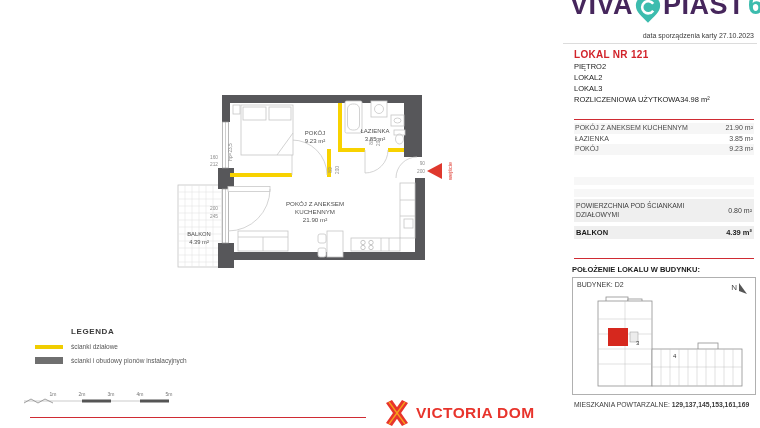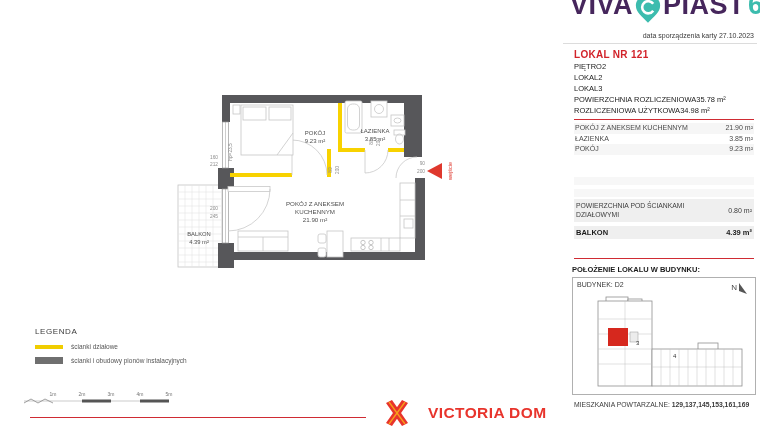--- a/index.html
+++ b/index.html
@@ -34,27 +34,27 @@
               font-size:7.5px; font-weight:bold; color:#1a1a1a; }
   .p-loc-head { position:absolute; top:265px; left:12px; font-size:7.5px; font-weight:bold; color:#1a1a1a; }
   .p-map-box { position:absolute; top:277px; left:12px; width:184px; height:118px; border:1px solid #b0b0b0; }
   .map-bldg { position:absolute; top:3px; left:4px; font-size:7px; color:#3a3a3a; }
   .map-north { position:absolute; top:5px; right:7px; display:flex; align-items:flex-start; gap:1px; font-size:8px; color:#4a4a4a; }
   .p-repeat { position:absolute; top:401px; left:14px; font-size:6.8px; color:#3a3a3a; white-space:nowrap; }
   .p-repeat b { font-weight:bold; }
 
   
   .legend { position:absolute; left:35px; top:327px; }
-  .legend .title { font-size:8px; font-weight:normal; letter-spacing:0.6px; color:#3a3a3a; }
+  .legend .title { font-size:8px; font-weight:bold; letter-spacing:0.6px; color:#3a3a3a;margin-left:36px; }
   .legend .item { display:flex; align-items:center; margin-top:7px; }
   .legend .sw-yellow { width:28px; height:4px; background:#f0cd00; margin-right:8px; }
   .legend .sw-gray { width:28px; height:7px; background:#6f6f6f; margin-right:8px; }
   .legend .item span.t { font-size:6.5px; color:#555; }
   .redline { position:absolute; left:30px; top:417px; width:336px; border-top:1.6px solid #cf2b33; }
-  .victoria { position:absolute; left:384px; top:400px; display:flex; align-items:center; gap:18px; }
+  .victoria { position:absolute; left:384px; top:400px; display:flex; align-items:center; gap:6px; }
   .victoria .vt { font-size:15.5px; font-weight:bold; color:#e8342c; letter-spacing:0.4px; }
 </style>
 </head>
 <body>
 
 <div class="page">
 
   <svg class="abs" style="left:175px; top:85px;" width="290" height="225" viewBox="0 0 290 225">
 
     <g>
@@ -218,24 +218,20 @@
       </div>
       <div class="row">
         <span>LOKAL</span>
         <span>2</span>
       </div>
       <div class="row">
         <span>LOKAL</span>
         <span>3</span>
       </div>
       <div class="row">
-        <span>POWIERZCHNIA ROZLICZENIOWA</span>
-        <span>35.78 m²</span>
-      </div>
-      <div class="row">
         <span>ROZLICZENIOWA UŻYTKOWA</span>
         <span>34.98 m²</span>
       </div>
     </div>
 
     <div class="rule-red" style="top:119px;"></div>
 
     <div class="p-rooms">
       <div class="row shade">
         <span>POKÓJ Z ANEKSEM KUCHENNYM</span>

